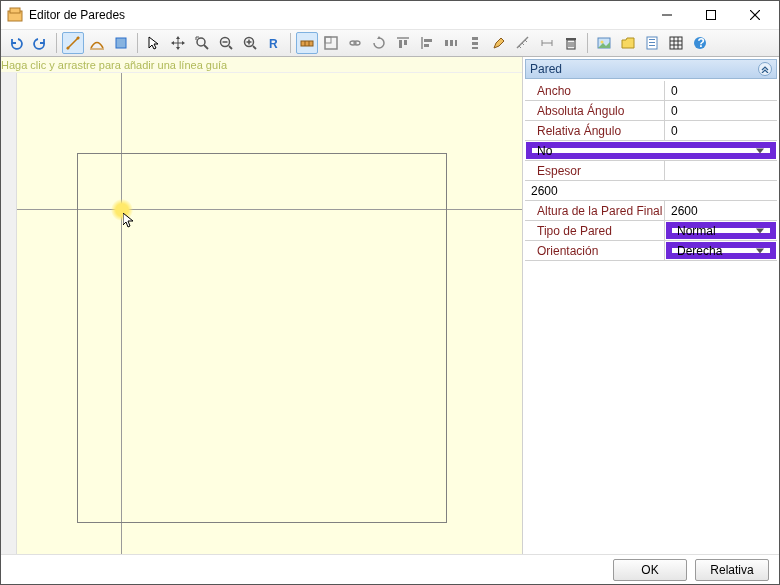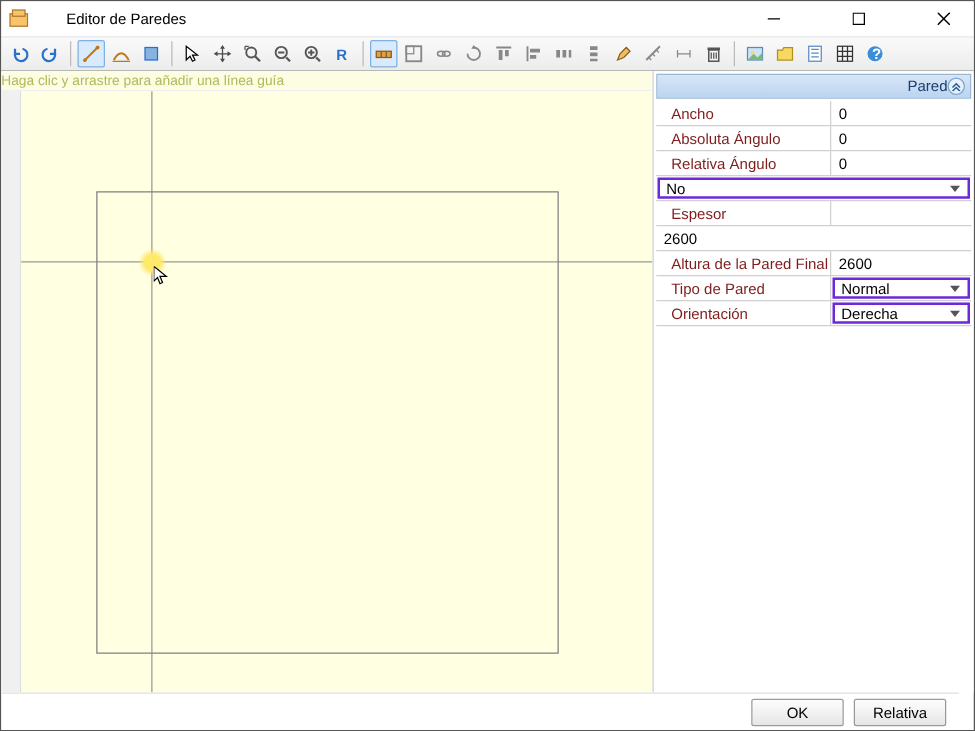--- a/index.html
+++ b/index.html
@@ -1,43 +1,43 @@
 <!DOCTYPE html>
 <html><head>
 <meta charset="utf-8">
 <style>
   * { box-sizing: border-box; margin: 0; padding: 0; font-family: "Segoe UI", Tahoma, sans-serif; font-size: 12px; }
   body { width: 780px; height: 585px; background: #fff; overflow: hidden; position: relative; border: 1px solid #555; }
-  .titlebar { height: 28px; display: flex; align-items: center; padding: 0 2px; background: #fff; gap: 24px; }
+  .titlebar { height: 28px; display: flex; align-items: center; padding: 0 2px; background: #fff; }
   .titlebar .app-icon { width: 16px; height: 16px; margin: 0 6px 0 4px; }
   .titlebar .title { flex: 1; font-size: 12px; color: #000; }
   .titlebar .win-btn { width: 44px; height: 28px; display: flex; align-items: center; justify-content: center; color: #000; }
   .toolbar { height: 28px; background: linear-gradient(#fafafa,#ececec); border-top: 1px solid #e6e6e6; border-bottom: 1px solid #b7b7b7; display: flex; align-items: center; padding: 0 4px; gap: 2px; }
   .tbtn { width: 22px; height: 22px; display:flex; align-items:center; justify-content:center; border:1px solid transparent; border-radius:2px; }
   .tbtn.pressed { background:#d8eafb; border-color:#7fb1e0; }
   .sep { width:1px; height:20px; background:#bbb; margin:0 3px; }
   .workspace { position:absolute; top:56px; left:0; right:257px; bottom:30px; background:#fff; }
   .hint-strip { position:absolute; top:0; left:0; right:0; height:16px; background:#fdfde3; color:#b0ba5a; font-size:11px; padding-right:10px; line-height:16px; border-bottom:1px solid #eee; }
   .scrollbar-v { position:absolute; top:16px; bottom:0; left:0; width:16px; background:#f0f0f0; border-right:1px solid #ddd; }
   .canvas { position:absolute; top:16px; left:16px; right:0; bottom:0; background:#ffffe1; }
   .canvas .crossH { position:absolute; left:0; right:0; top:136px; height:1px; background:#9a9a9a; }
   .canvas .crossV { position:absolute; top:0; bottom:0; left:104px; width:1px; background:#9a9a9a; }
   .canvas .rect { position:absolute; left:60px; top:80px; width:370px; height:370px; border:1px solid #808080; }
   .canvas .highlight { position:absolute; left:94px; top:126px; width:22px; height:22px; border-radius:50%; background:radial-gradient(circle,#ffe96b 0%,#ffe96b 40%,rgba(255,233,107,0) 72%); }
   .canvas .cursor { position:absolute; left:106px; top:140px; }
   .panel { position:absolute; top:56px; right:0; bottom:30px; width:257px; background:#fff; border-left:1px solid #d0d0d0; }
-  .panel-header { height:20px; background:linear-gradient(#d7e6f7,#bcd4ef); border:1px solid #9ab8d6; display:flex; align-items:center; justify-content:flex-end; padding:0 4px; color:#1a3e6e; font-size:12px; margin:2px; }
+  .panel-header { height:20px; background:linear-gradient(#d7e6f7,#bcd4ef); border:1px solid #9ab8d6; display:flex; align-items:center; justify-content:space-between; padding:0 4px; color:#1a3e6e; font-size:12px; margin:2px; }
   .panel-header .collapse { width:14px; height:14px; border:1px solid #7fa6cc; border-radius:50%; display:flex; align-items:center; justify-content:center; background:#e8f1fb; }
   .props { margin:0 2px; }
   .prow { display:flex; height:20px; border-bottom:1px solid #d0d0d0; }
   .prow .plabel { width:140px; padding-left:12px; display:flex; align-items:center; color:#7f1d1d; border-right:1px solid #d0d0d0; }
   .prow .pval { flex:1; display:flex; align-items:center; padding:0 6px; color:#000; position:relative; }
   .prow .pval.dd::after { content:""; position:absolute; right:6px; top:50%; transform:translateY(-50%); border-left:4px solid transparent; border-right:4px solid transparent; border-top:5px solid #555; }
-  .prow .pval.dd { border:2px solid #6d28d9; margin:1px; padding:0 5px; }
-  .button-bar { position:absolute; left:0; right:12px; bottom:0; height:30px; display:flex; justify-content:flex-end; align-items:center; gap:8px; padding:0 10px; background:#fff; border-top:1px solid #e0e0e0; }
+  .prow .pval.dd { border:6px solid #6d28d9; margin:1px; padding:0 5px; }
+  .button-bar { position:absolute; left:0; right:0; bottom:0; height:30px; display:flex; justify-content:flex-end; align-items:center; gap:8px; padding:0 10px; background:#fff; border-top:1px solid #e0e0e0; }
   .btn { min-width:74px; height:22px; background:linear-gradient(#fdfdfd,#e6e6e6); border:1px solid #9a9a9a; border-radius:2px; font-size:12px; padding:0 12px; }
   svg { display:block; }
 </style>
 </head>
 <body>
 
 <div class="titlebar">
   <span class="app-icon">
     <svg width="16" height="16">
         <rect x="1" y="4" width="14" height="10" fill="#f7c36b" stroke="#b07a2a"></rect>

